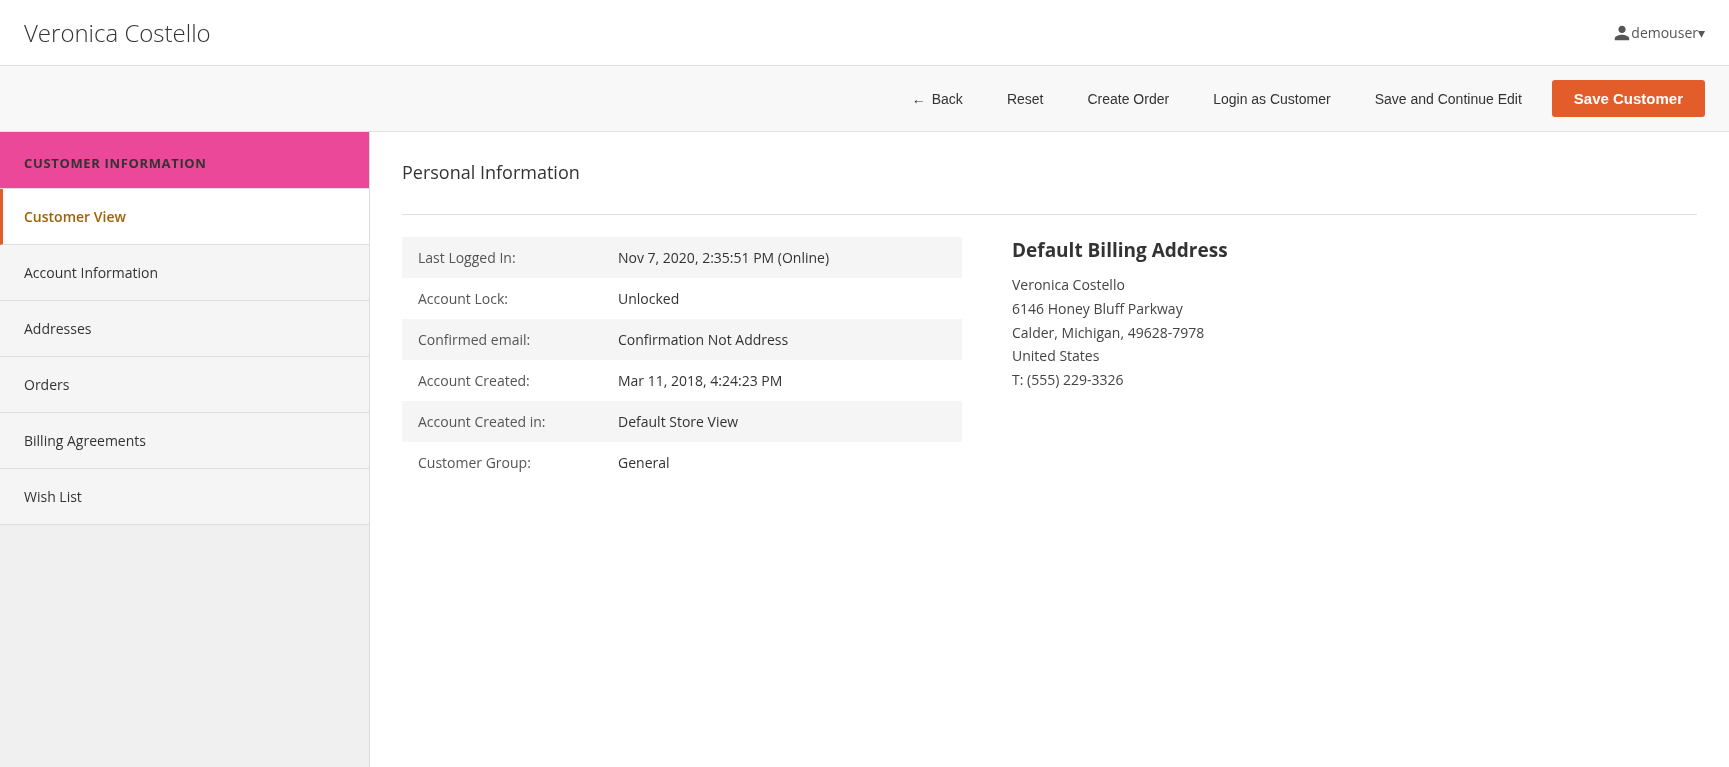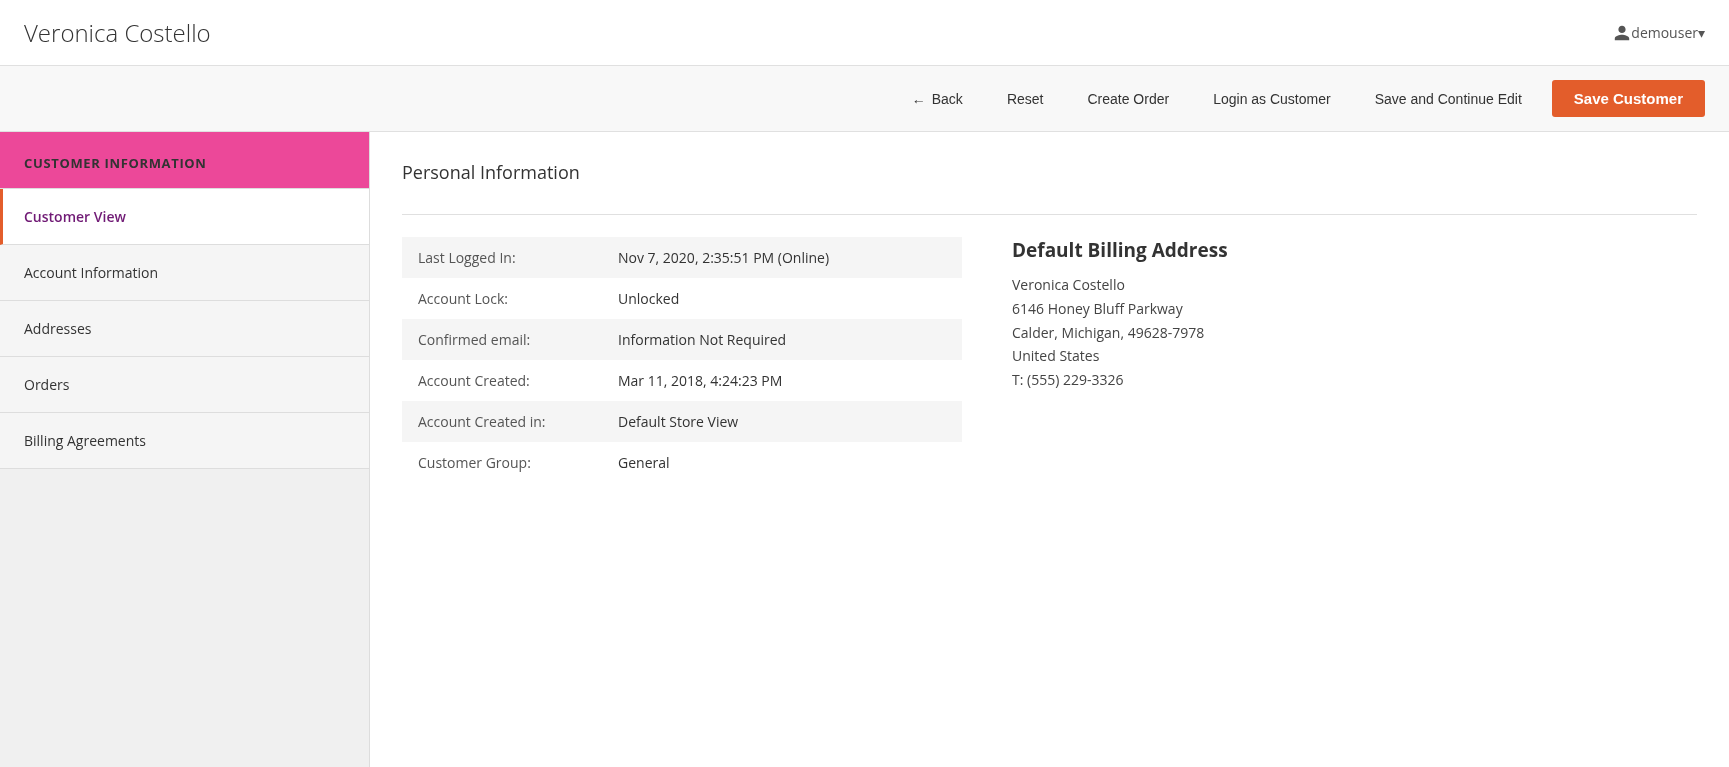--- a/index.html
+++ b/index.html
@@ -99,21 +99,21 @@
       cursor: pointer;
       border-bottom: 1px solid #ddd;
       background: #f5f5f5;
       transition: background 0.15s;
     }
     .sidebar-item.active {
       background: #fff;
       border-left: 3px solid #e35d2b;
       padding-left: 21px;
       font-weight: 600;
-      color: #701a75;
+      color: #a16207;
     }
 
     
     .content-area {
       flex: 1;
       background: #fff;
       padding: 28px 32px;
     }
     .section-title {
       font-size: 18px;
@@ -212,41 +212,44 @@
     </div>
     <div class="sidebar-item">
       <span>Addresses</span>
     </div>
     <div class="sidebar-item">
       <span>Orders</span>
     </div>
     <div class="sidebar-item">
       <span>Billing Agreements</span>
     </div>
+    <div class="sidebar-item">
+      <span>Wish List</span>
+    </div>
   </div>
 
   <div class="content-area">
     <h2 class="section-title">Personal Information</h2>
     <hr class="divider">
 
     <div class="personal-info-grid">
 
       <table class="info-table">
         <tbody>
           <tr>
             <td>Last Logged In:</td>
             <td>Nov 7, 2020, 2:35:51 PM (Online)</td>
           </tr>
           <tr>
             <td>Account Lock:</td>
             <td>Unlocked</td>
           </tr>
           <tr>
             <td>Confirmed email:</td>
-            <td>Information Not Required</td>
+            <td>Confirmation Not Address</td>
           </tr>
           <tr>
             <td>Account Created:</td>
             <td>Mar 11, 2018, 4:24:23 PM</td>
           </tr>
           <tr>
             <td>Account Created in:</td>
             <td>Default Store View</td>
           </tr>
           <tr>

